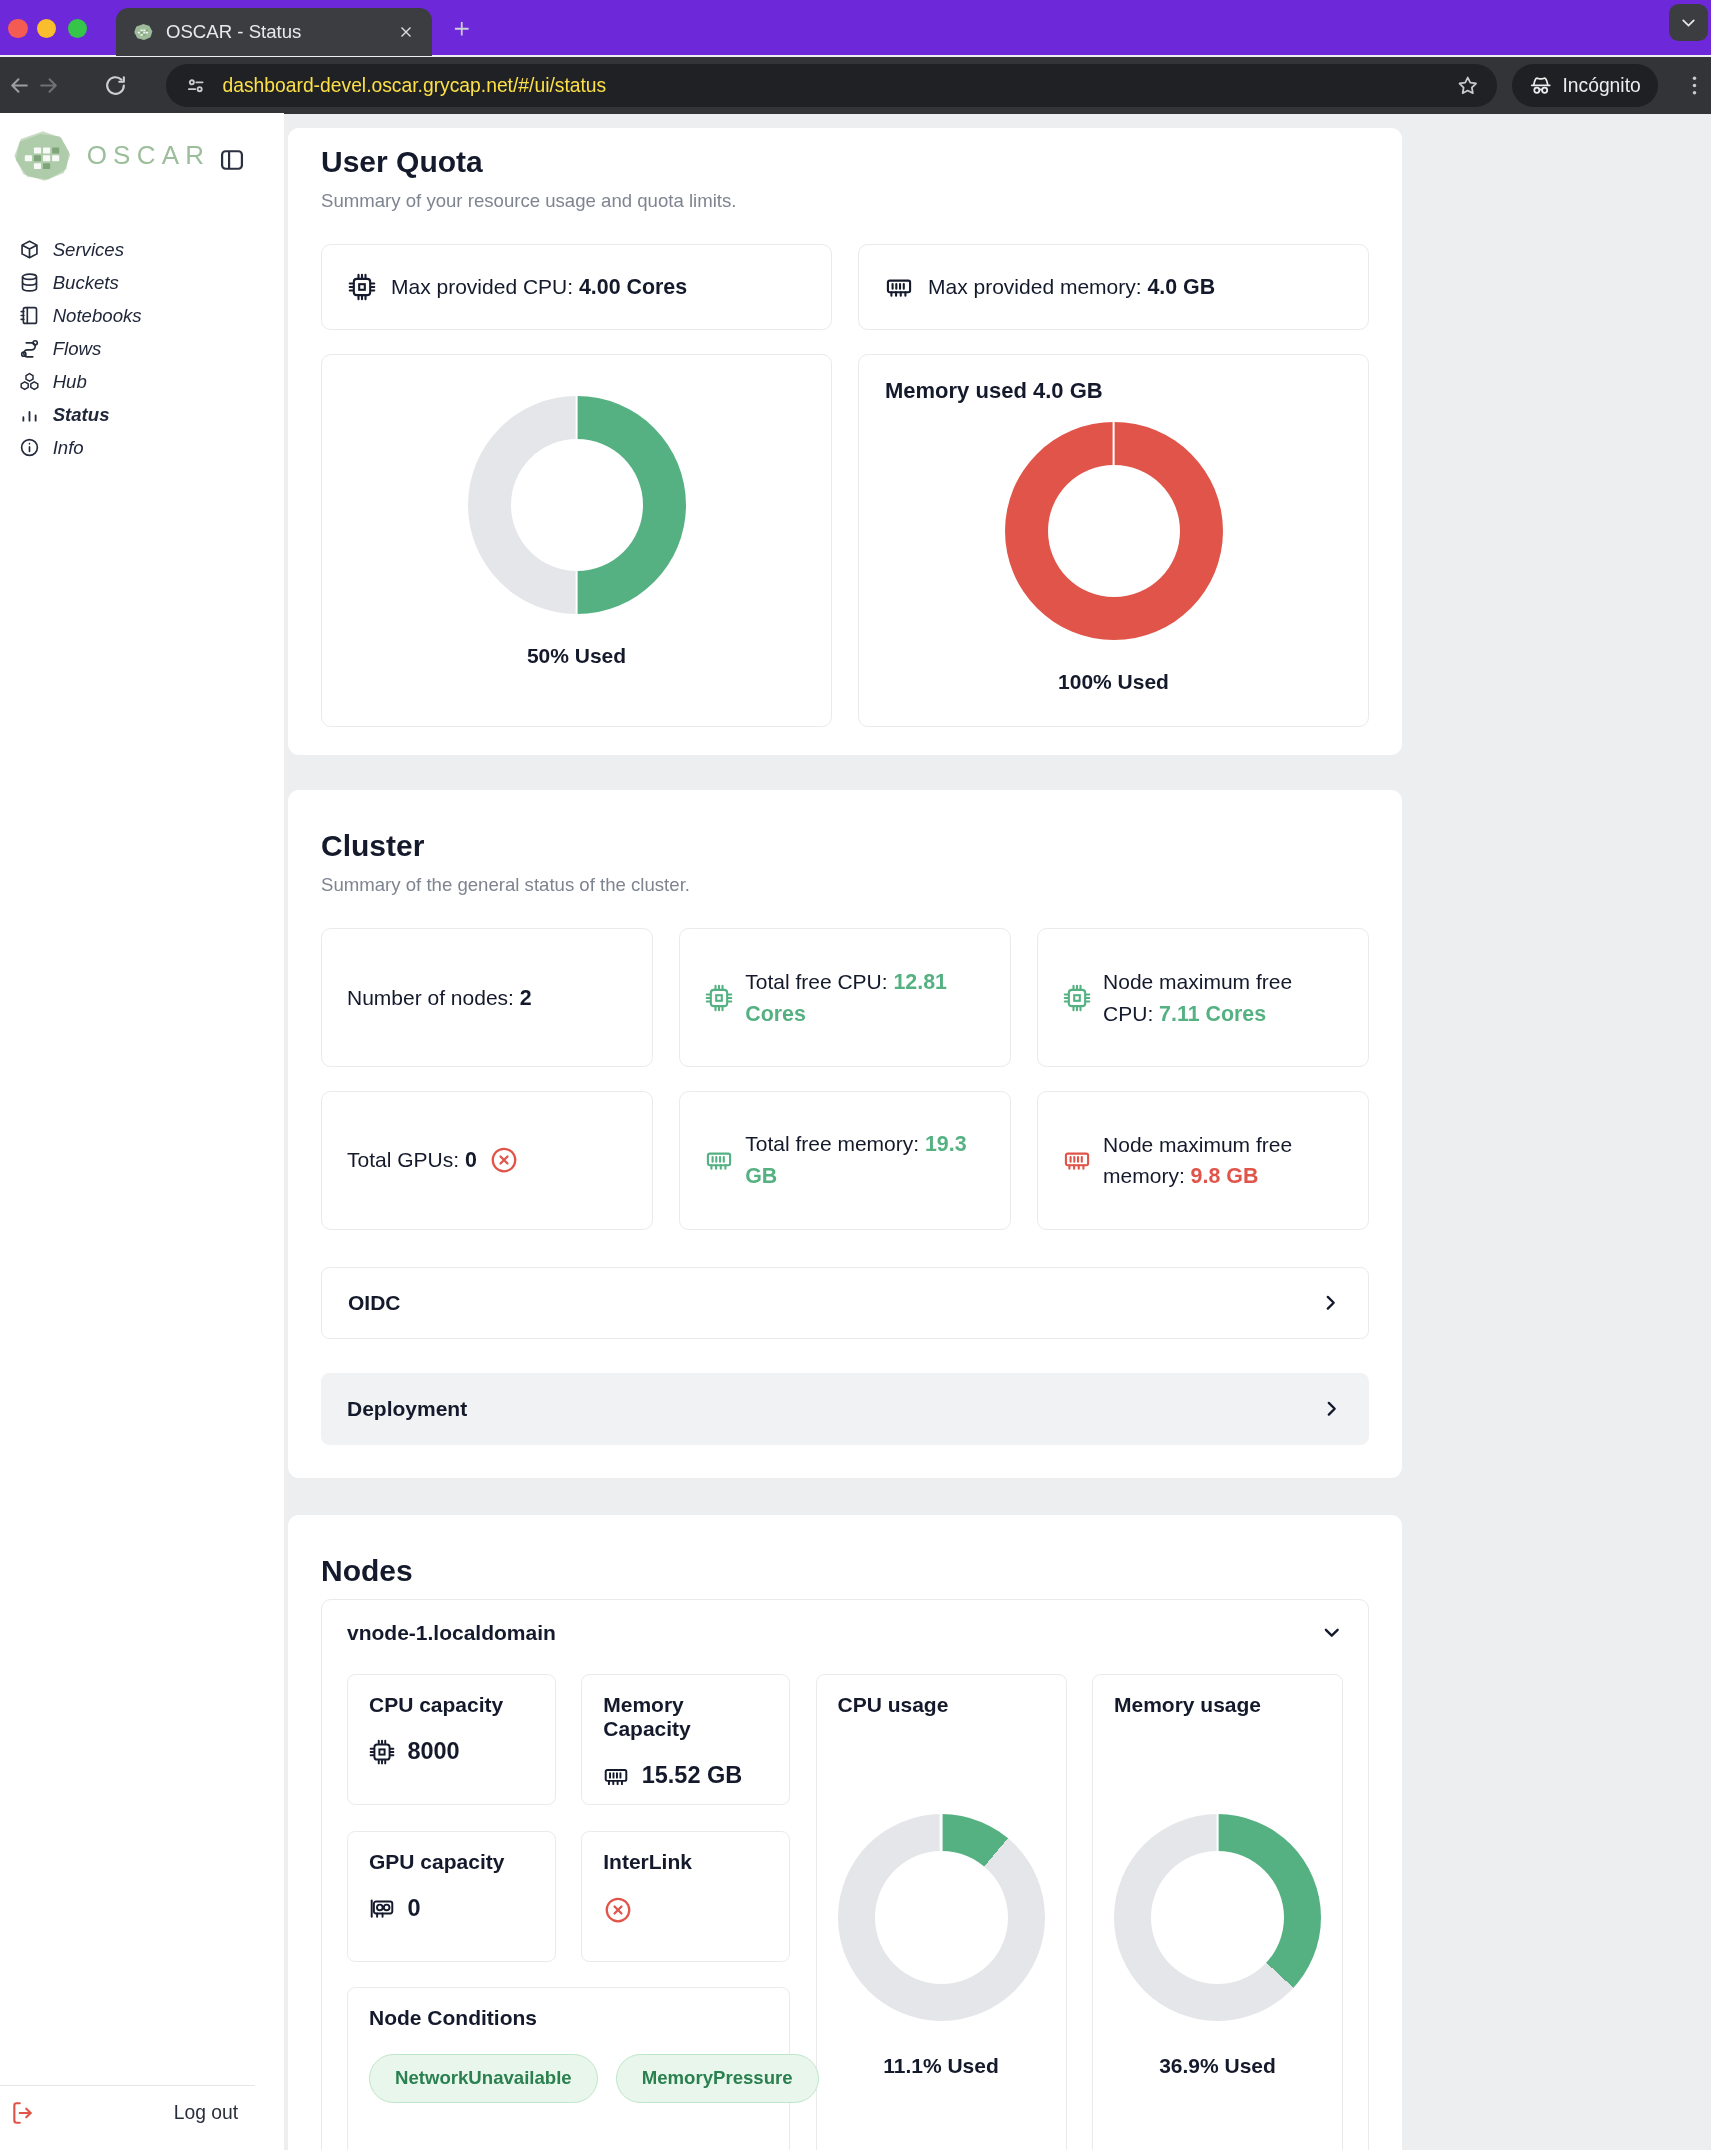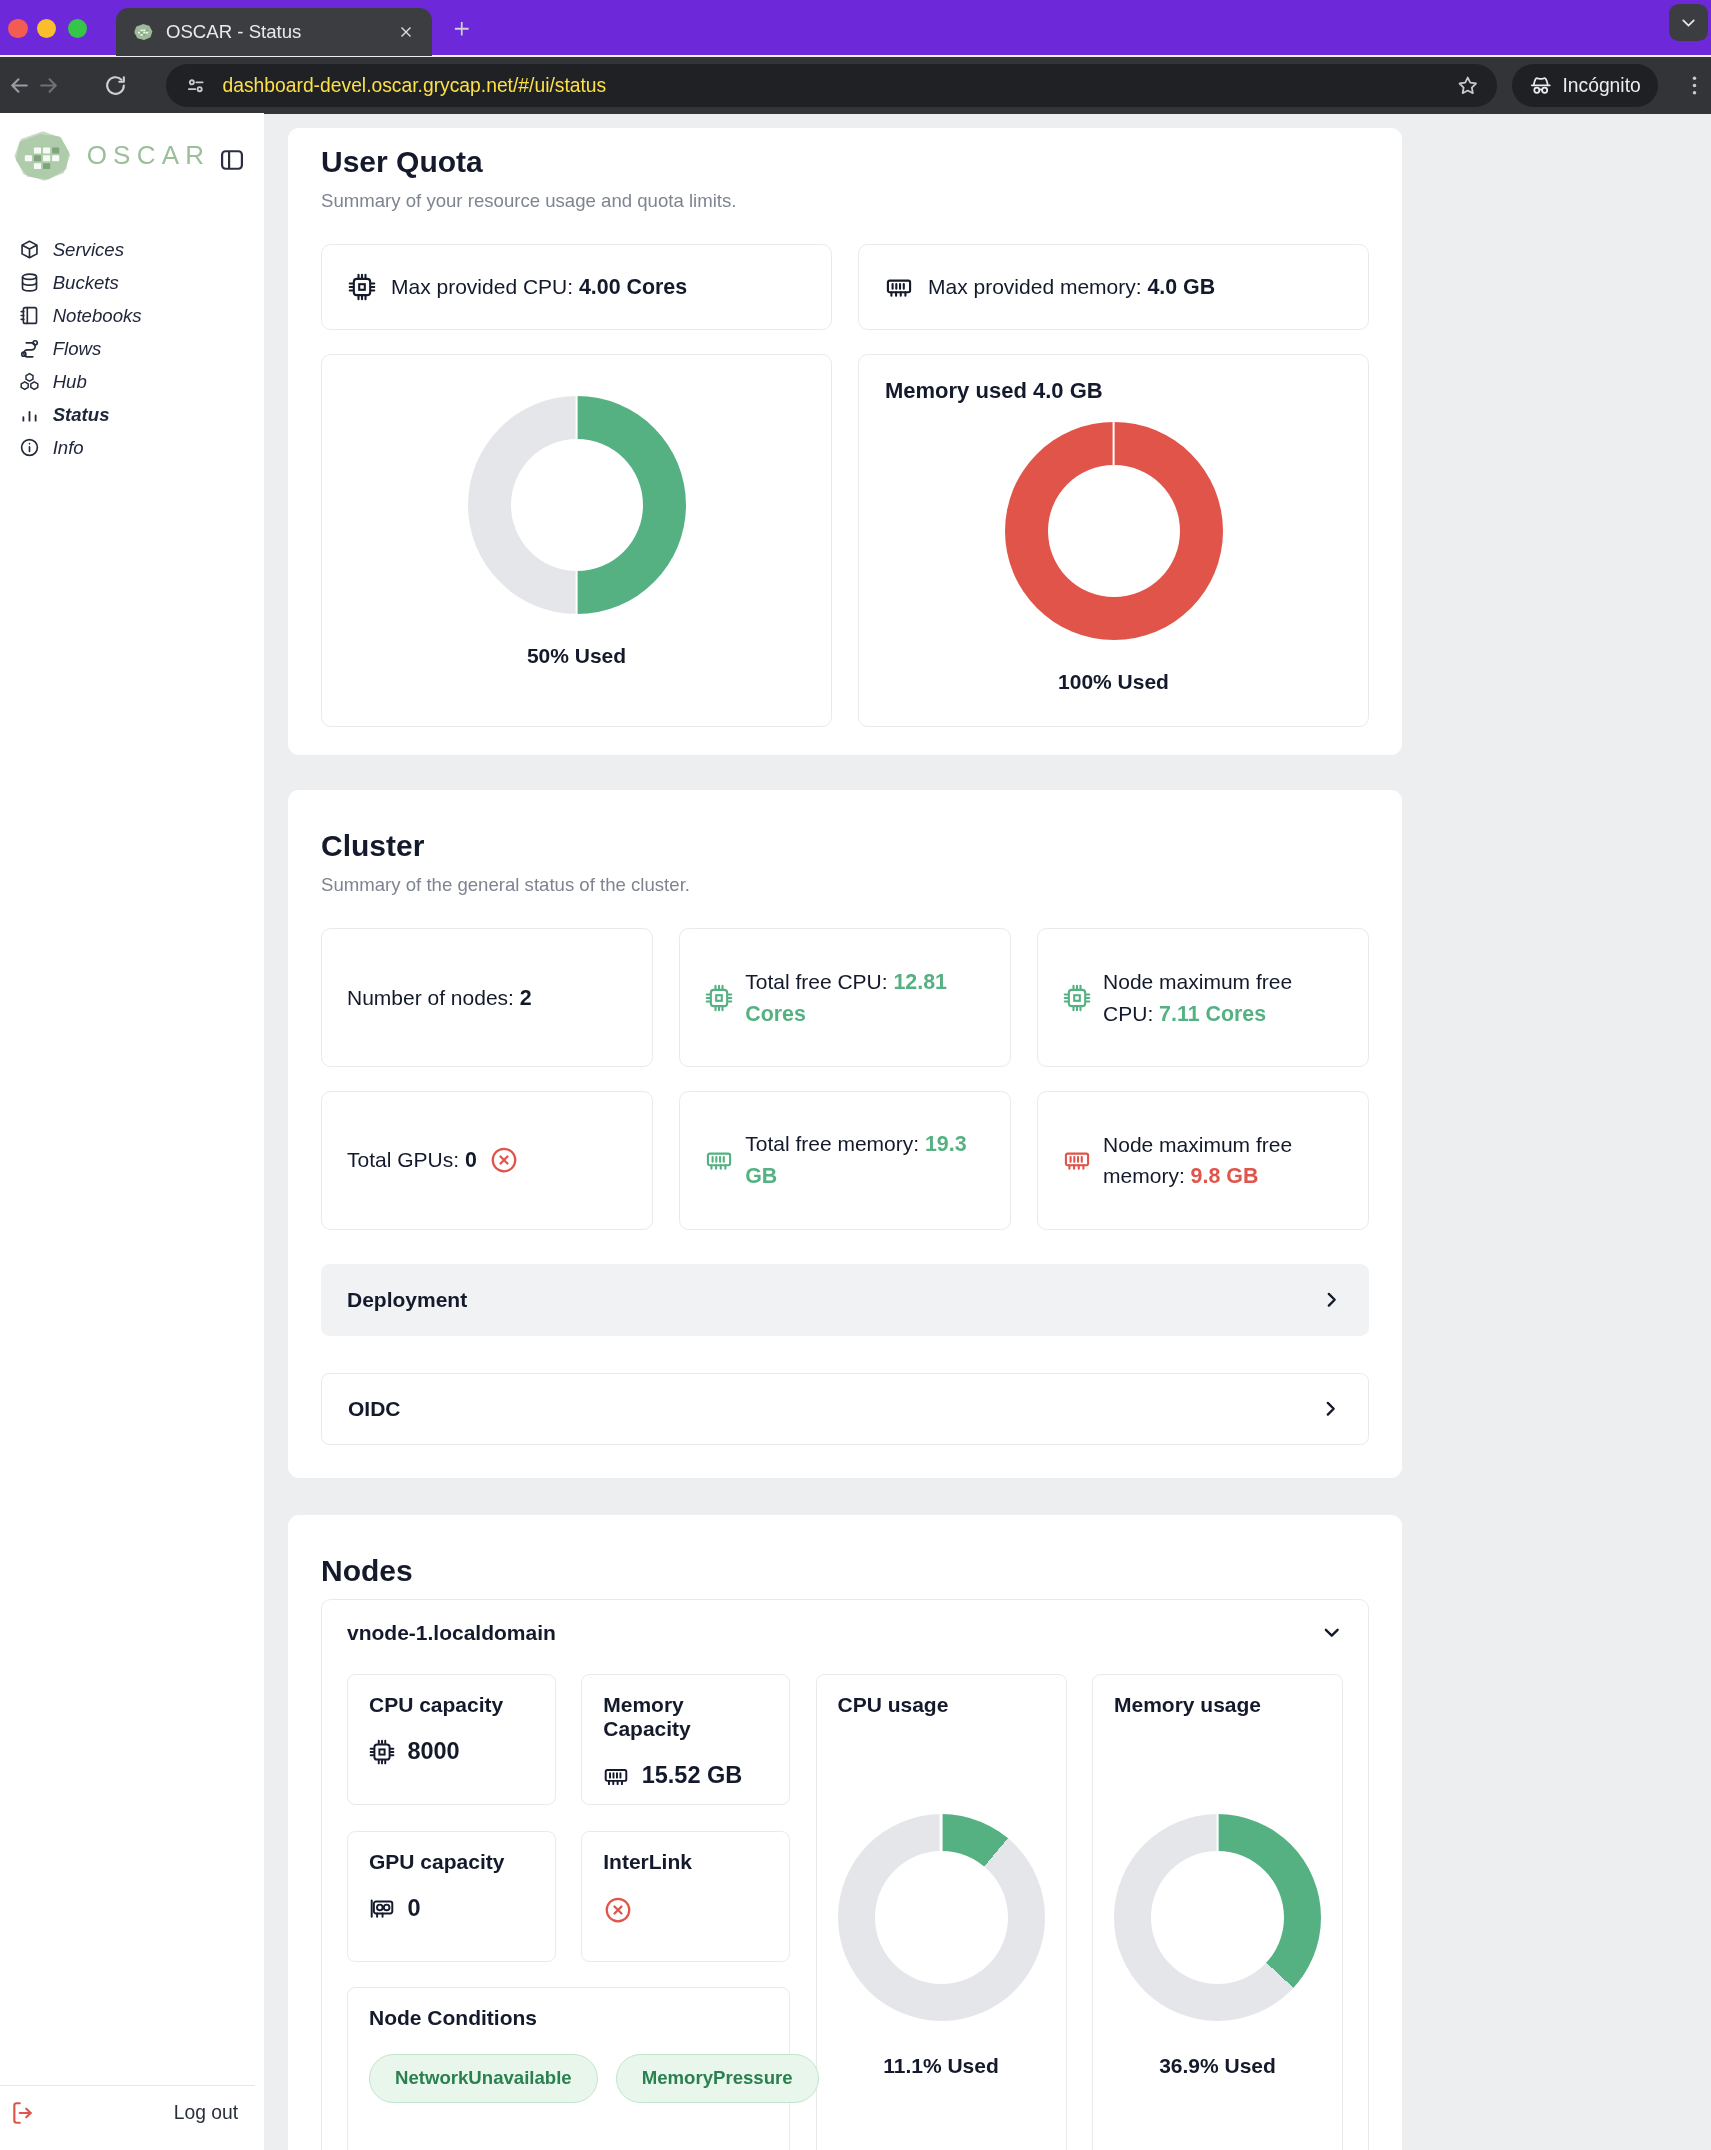--- a/index.html
+++ b/index.html
@@ -25,21 +25,21 @@
   .tbi{position:absolute;top:16px;}
   .omnibox{position:absolute;left:166px;top:7px;width:1331px;height:43px;background:#1f2124;
        border-radius:21.4px;display:flex;align-items:center;gap:15px;padding:0 18px;
        color:#fde047;font-size:19.3px;}
   .omni-url{white-space:nowrap;overflow:hidden;flex:1;}
   .incognito{position:absolute;left:1512px;top:7px;width:146px;height:43px;background:#1e2023;
        border-radius:21.4px;display:flex;align-items:center;justify-content:center;gap:9.7px;
        color:#eceded;font-size:19.3px;}
 
   
-  .sidebar{position:absolute;top:113px;left:0;width:264px;bottom:0;background:#ffffff;}
+  .sidebar{position:absolute;top:113px;left:0;width:284px;bottom:0;background:#ffffff;}
   .brand{position:absolute;top:16.6px;left:9.7px;display:flex;align-items:center;}
   .brand-text{font-size:26px;letter-spacing:6.2px;color:#9cbe9a;margin-left:11px;}
   .panel-btn{position:absolute;top:33px;left:218px;color:#2b3040;}
   .nav{position:absolute;top:120px;left:0;right:0;font-style:italic;}
   .nav-item{height:33px;display:flex;align-items:center;gap:12.4px;padding-left:19.3px;
        font-size:18.6px;color:#20273a;cursor:pointer;}
   .nav-item .ic{display:grid;place-items:center;color:#252b3b;}
   .nav-item.active{font-weight:bold;}
   .logout-divider{position:absolute;top:1972px;left:0;width:255px;border-top:1.4px solid #e4e6e9;}
   .logout-row{position:absolute;top:1987px;left:9.7px;display:flex;align-items:center;font-size:19.3px;}
@@ -409,30 +409,30 @@
           <svg width="28" height="28" viewBox="0 0 24 24" stroke="#e05449" stroke-width="1.8" fill="none" stroke-linecap="round">
               <rect x="2.5" y="6.5" width="19" height="10" rx="1.5"></rect>
               <path d="M6.5 9.5v4M9.7 9.5v4M12.9 9.5v4M16.1 9.5v4"></path>
               <path d="M5.5 16.5v3M9.5 16.5v3M13.5 16.5v3M17.5 16.5v3"></path>
             </svg>
         </span>
         <span class="txt"><span>Node maximum free memory:</span>&nbsp;<span class="v-red">9.8 GB</span></span>
       </div>
     </div>
 
-    <div class="accordion gray">
-      <span>Deployment</span>
+    <div class="accordion white">
+      <span>OIDC</span>
       <span>
         <svg width="23.5" height="23.5" viewBox="0 0 24 24" stroke="#141a2c" stroke-width="2.4" fill="none" stroke-linecap="round" stroke-linejoin="round">
             <path d="M9 6l6 6-6 6"></path>
           </svg>
       </span>
     </div>
-    <div class="accordion white">
-      <span>OIDC</span>
+    <div class="accordion gray">
+      <span>Deployment</span>
       <span>
         <svg width="23.5" height="23.5" viewBox="0 0 24 24" stroke="#141a2c" stroke-width="2.4" fill="none" stroke-linecap="round" stroke-linejoin="round">
             <path d="M9 6l6 6-6 6"></path>
           </svg>
       </span>
     </div>
   </section>
 
   <section class="section" id="sec-nodes" style="top:1515px;height:676px">
     <h2>Nodes</h2>

